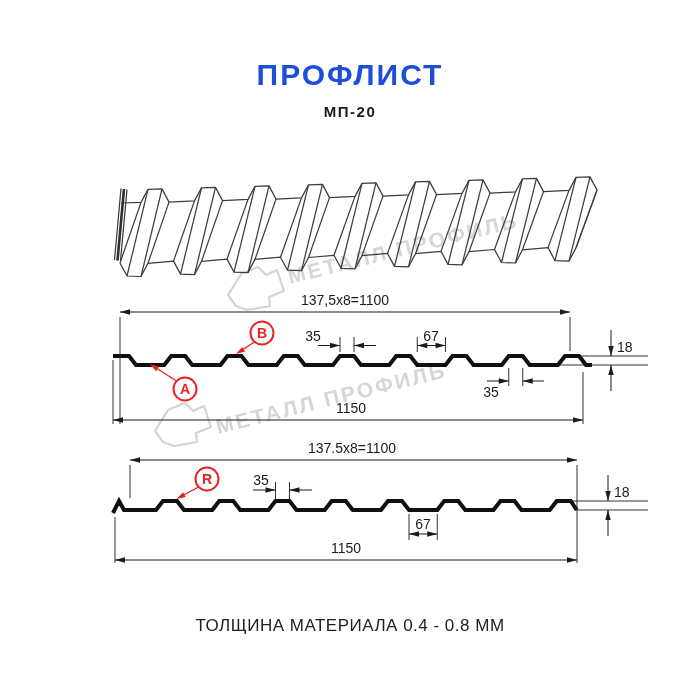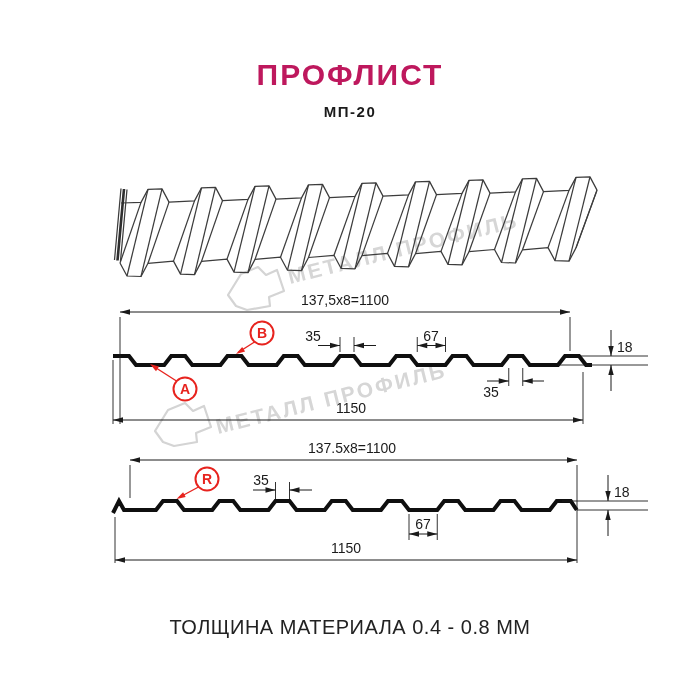--- a/index.html
+++ b/index.html
@@ -1,23 +1,23 @@
 <!DOCTYPE html>
 <html><head>
 <meta charset="utf-8">
 <style>
   html,body{margin:0;padding:0;}
   body{width:700px;height:700px;background:#ffffff;position:relative;overflow:hidden;
        font-family:"Liberation Sans",sans-serif;}
   #title{position:absolute;top:58px;left:0;width:700px;text-align:center;
-         font-size:30px;font-weight:800;letter-spacing:2px;color:#be185d;}
+         font-size:30px;font-weight:800;letter-spacing:2px;color:#1d4ed8;}
   #subtitle{position:absolute;top:103px;left:0;width:700px;text-align:center;
          font-size:15px;font-weight:600;letter-spacing:1.5px;color:#1b1b1b;}
   #footer{position:absolute;top:616px;left:0;width:700px;text-align:center;
-         font-size:20px;font-weight:500;letter-spacing:.5px;color:#222;}
+         font-size:17px;font-weight:500;letter-spacing:.5px;color:#222;}
   svg{position:absolute;left:0;top:0;}
   .thin{stroke:#1b1b1b;stroke-width:1;fill:none}
   .ref{stroke:#1b1b1b;stroke-width:.9;fill:none}
   .ah{fill:#1b1b1b;stroke:none}
   .prof{stroke:#0f0f0f;stroke-width:4;fill:none;stroke-linejoin:miter}
   .iso{stroke:#3c3c3c;stroke-width:1.25;fill:none;stroke-linejoin:round}
   .isoB{stroke:#2f2f2f;stroke-width:2.6;fill:none}
   .wm{stroke:#d4d4d4;stroke-width:2.2;fill:none;stroke-linejoin:round}
   .wmt{fill:#d6d6d6;font-family:"Liberation Sans",sans-serif;font-weight:bold;
        font-size:21px;letter-spacing:2.5px}

